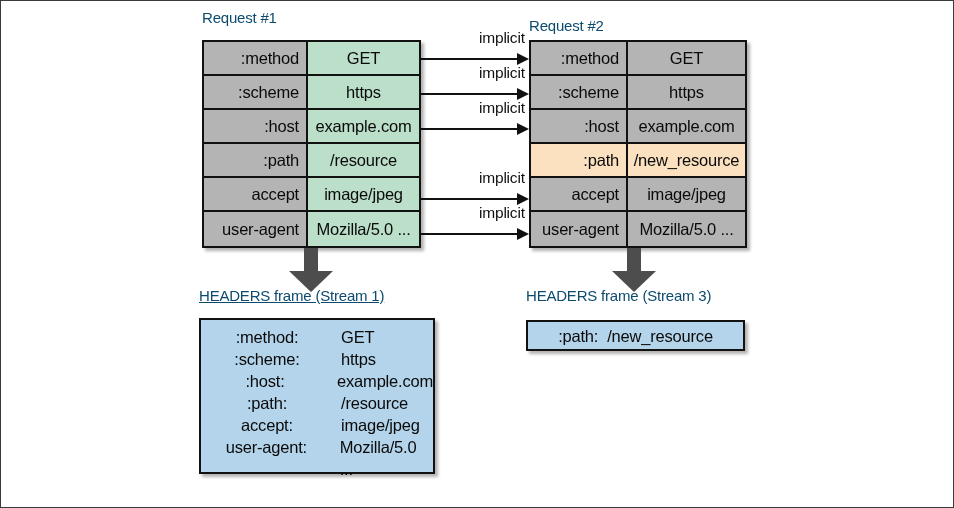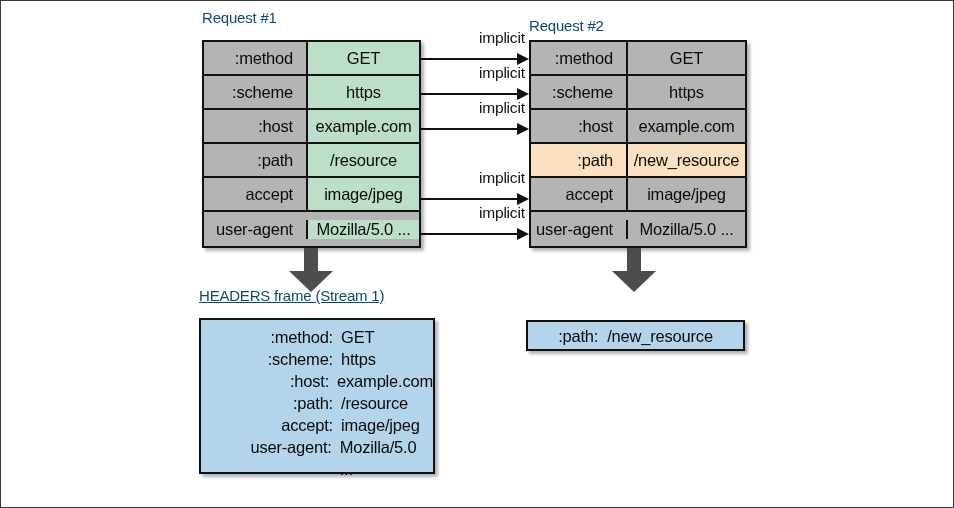--- a/index.html
+++ b/index.html
@@ -38,34 +38,34 @@
     box-sizing: border-box;
     box-shadow: 3px 3px 3px rgba(0,0,0,0.30);
     background: #b4b4b4;
   }
   .hrow {
     display: flex;
     height: 34px;
     box-sizing: border-box;
     border-bottom: 2px solid #111111;
   }
-  .hrow:last-child { border-bottom: none; align-items: center; }
+  .hrow:last-child { border-bottom: none; }
 
   .hcell {
     box-sizing: border-box;
     display: flex;
     align-items: center;
     font-size: 16.5px;
     color: #0a0a0a;
     letter-spacing: -0.2px;
     overflow: hidden;
   }
   .hcell.name {
     justify-content: flex-end;
-    padding-right: 13px;
+    padding-right: 7px;
     background: #b4b4b4;
     border-right: 2px solid #111111;
   }
   .hcell.value {
     justify-content: center;
     padding: 0 3px;
   }
 
   
   #table-request-1 .hcell.name  { width: 104px; }
@@ -136,21 +136,21 @@
     padding: 6px 0 6px 0;
   }
   .frame-line {
     display: flex;
     font-size: 16.5px;
     color: #0a0a0a;
     line-height: 22px;
     letter-spacing: -0.2px;
   }
   .frame-line .fname {
-    text-align: right;
+    text-align: center;
     padding-right: 8px;
   }
   .frame-line .fval {
     text-align: left;
   }
   #frame-stream-1 .frame-line .fname { width: 132px; }
   #frame-stream-3 .frame-line { justify-content: center; }
   #frame-stream-3 .frame-line .fname { width: auto; padding-right: 9px; }
 </style>
 </head>
@@ -270,20 +270,21 @@
     <div class="frame-line">
       <span class="fname">accept:</span>
       <span class="fval">image/jpeg</span>
     </div>
     <div class="frame-line">
       <span class="fname">user-agent:</span>
       <span class="fval">Mozilla/5.0 ...</span>
     </div>
   </div>
 
+  <div class="caption" style="left:525px; top:286px;">HEADERS frame (Stream 3)</div>
 
   <div class="frame-box" id="frame-stream-3" style="left:525px; top:319px; width:219px; height:31px; padding:3px 0;">
     <div class="frame-line">
       <span class="fname">:path:</span>
       <span class="fval">/new_resource</span>
     </div>
   </div>
 
 </div>
 

